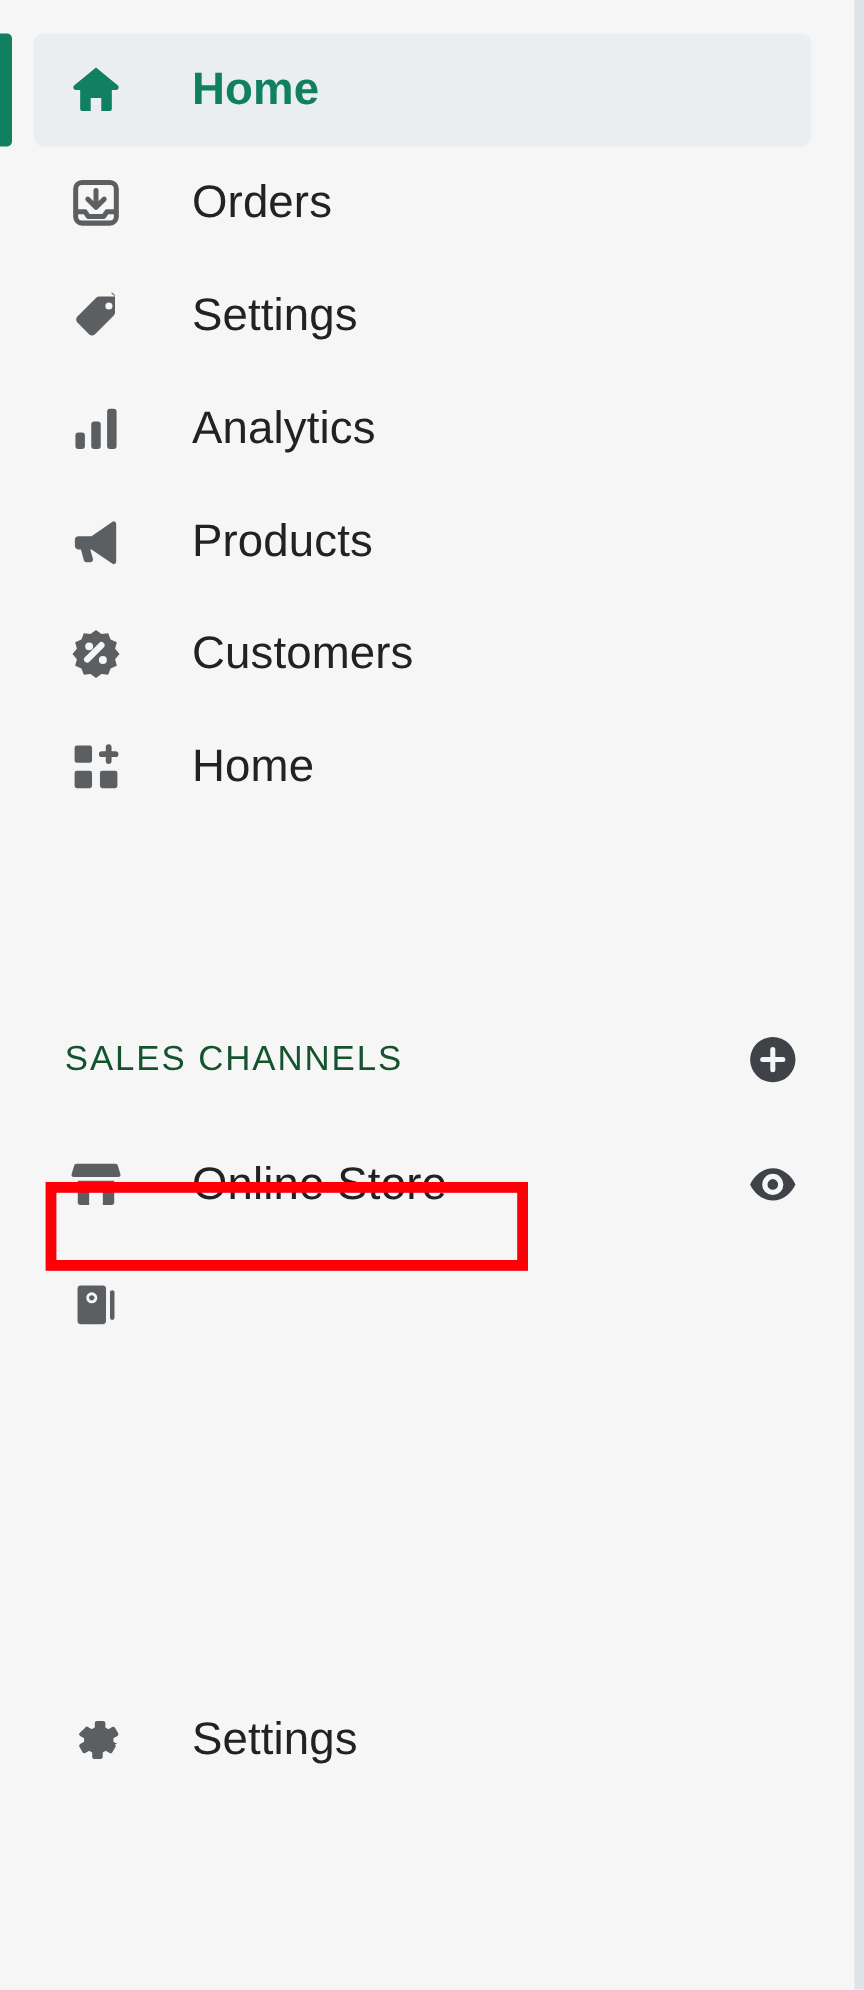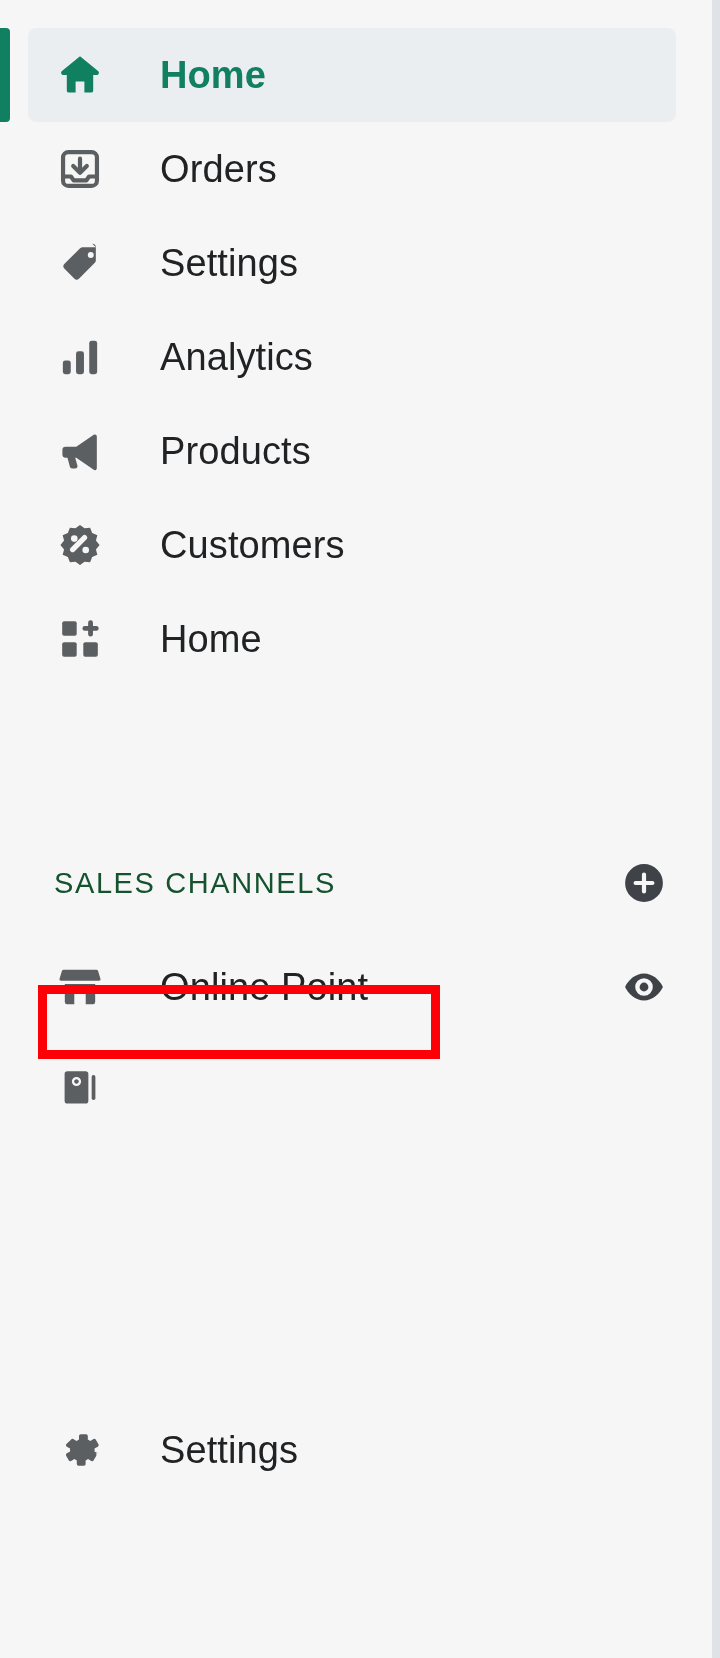--- a/index.html
+++ b/index.html
@@ -237,21 +237,21 @@
 
   <div id="channels-list">
       <div class="channel-row" style="top: 940px;">
         <div class="channel-main">
           <span class="nav-icon">
             <svg width="44" height="44" viewBox="0 0 20 20" fill="currentColor">
               <path d="M2.6 2.2h14.8a.9.9 0 0 1 .86.64l1.0 3.3a.8.8 0 0 1-.77 1.03H1.5a.8.8 0 0 1-.76-1.03l1.0-3.3a.9.9 0 0 1 .86-.64z"></path>
               <path d="M3.1 8.6v8.2a1 1 0 0 0 1 1h3.3v-4.3a.8.8 0 0 1 .8-.8h3.6a.8.8 0 0 1 .8.8v4.3h3.3a1 1 0 0 0 1-1V8.6H3.1z"></path>
             </svg>
           </span>
-          <span class="nav-label">Online Point</span>
+          <span class="nav-label">Online Store</span>
         </div>
         <span class="channel-action">
           <svg width="42" height="42" viewBox="0 0 20 20" fill="currentColor">
             <path d="M10 3.6c-4.1 0-7.5 3.1-9 6.4 1.5 3.3 4.9 6.4 9 6.4s7.5-3.1 9-6.4c-1.5-3.3-4.9-6.4-9-6.4zm0 10.6a4.2 4.2 0 1 1 0-8.4 4.2 4.2 0 0 1 0 8.4zm0-2.1a2.1 2.1 0 1 0 0-4.2 2.1 2.1 0 0 0 0 4.2z"></path>
           </svg>
         </span>
       </div>
       <div class="channel-row" style="top: 1040px;">
         <div class="channel-main">
           <span class="nav-icon">

